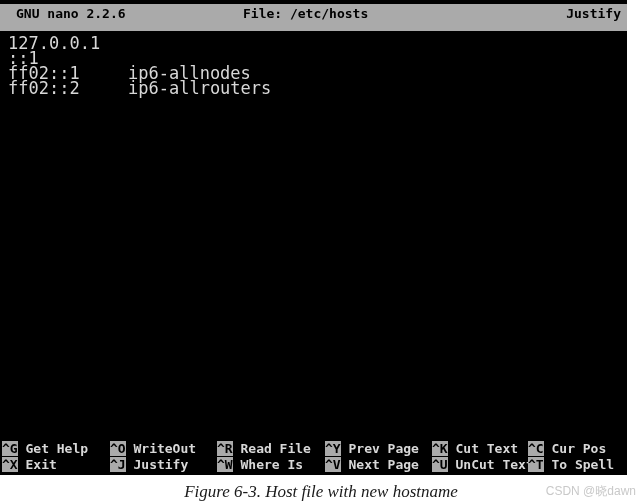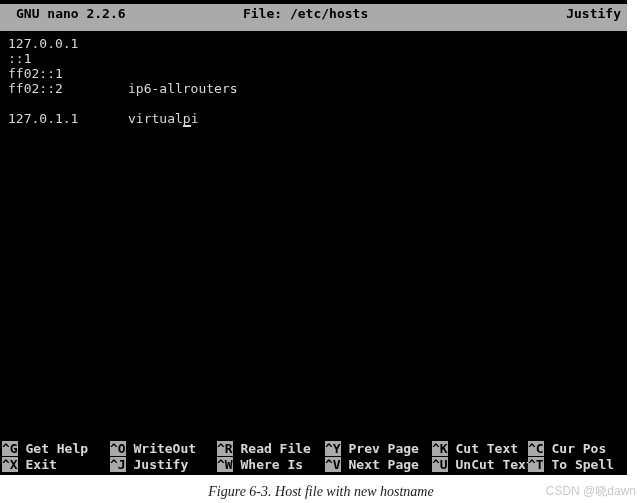--- a/index.html
+++ b/index.html
@@ -58,21 +58,21 @@
   }
 
   
   #editor-body {
     position: absolute;
     left: 0;
     top: 36px;
     width: 627px;
     height: 400px;
     color: #d8d8d8;
-    font-size: 13px;
+    font-size: 17px;
   }
   .editor-line {
     position: relative;
     height: 15px;
     line-height: 15px;
     white-space: pre;
   }
   .col-addr {
     position: absolute;
     left: 8px;
@@ -123,21 +123,21 @@
   #caption {
     position: absolute;
     left: 0;
     top: 481px;
     width: 642px;
     height: 22px;
     line-height: 22px;
     text-align: center;
     font-family: "Liberation Serif", "DejaVu Serif", serif;
     font-style: italic;
-    font-size: 14px;
+    font-size: 17px;
     color: #1a1a1a;
   }
   #watermark {
     position: absolute;
     right: 6px;
     top: 483px;
     font-family: "Liberation Sans", sans-serif;
     font-size: 12px;
     font-style: normal;
     color: #c9c9c9;
@@ -151,24 +151,23 @@
 
   <div id="title-bar">
     <span class="tb-version">GNU nano 2.2.6</span>
     <span class="tb-file">File: /etc/hosts</span>
     <span class="tb-status">Justify</span>
   </div>
 
   <div id="editor-body">
       <div class="editor-line"><span class="col-addr">127.0.0.1</span></div>
       <div class="editor-line"><span class="col-addr">::1</span></div>
-      <div class="editor-line"><span class="col-addr">ff02::1</span></div>
+      <div class="editor-line"><span class="col-addr">ff02::1</span><span class="col-names">ip6-allnodes</span></div>
       <div class="editor-line"><span class="col-addr">ff02::2</span><span class="col-names">ip6-allrouters</span></div>
       <div class="editor-line"><span class="col-addr"></span><span class="col-names"></span></div>
-      <div class="editor-line"><span class="col-addr">127.0.1.1</span><span class="col-names">virtual<span class="cursor-char">p</span>i</span></div>
     </div>
 
   <div id="shortcut-bar">
     <div class="shortcut-row" id="shortcut-row-1"><span class="sc" style="left: 2px;"><span class="sc-key">^G</span><span class="sc-label"> Get Help</span></span><span class="sc" style="left: 110px;"><span class="sc-key">^O</span><span class="sc-label"> WriteOut</span></span><span class="sc" style="left: 217px;"><span class="sc-key">^R</span><span class="sc-label"> Read File</span></span><span class="sc" style="left: 325px;"><span class="sc-key">^Y</span><span class="sc-label"> Prev Page</span></span><span class="sc" style="left: 432px;"><span class="sc-key">^K</span><span class="sc-label"> Cut Text</span></span><span class="sc" style="left: 528px;"><span class="sc-key">^C</span><span class="sc-label"> Cur Pos</span></span></div>
     <div class="shortcut-row" id="shortcut-row-2"><span class="sc" style="left: 2px;"><span class="sc-key">^X</span><span class="sc-label"> Exit</span></span><span class="sc" style="left: 110px;"><span class="sc-key">^J</span><span class="sc-label"> Justify</span></span><span class="sc" style="left: 217px;"><span class="sc-key">^W</span><span class="sc-label"> Where Is</span></span><span class="sc" style="left: 325px;"><span class="sc-key">^V</span><span class="sc-label"> Next Page</span></span><span class="sc" style="left: 432px;"><span class="sc-key">^U</span><span class="sc-label"> UnCut Text</span></span><span class="sc" style="left: 528px;"><span class="sc-key">^T</span><span class="sc-label"> To Spell</span></span></div>
   </div>
 
 </div>
 
 <div id="caption">

